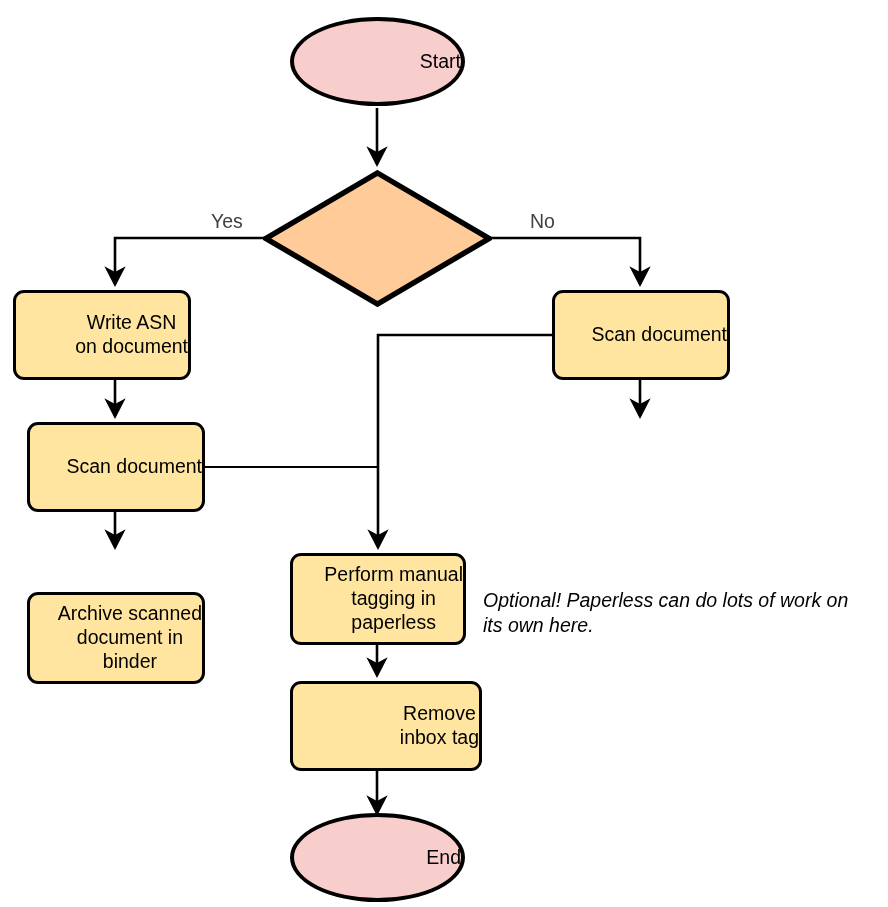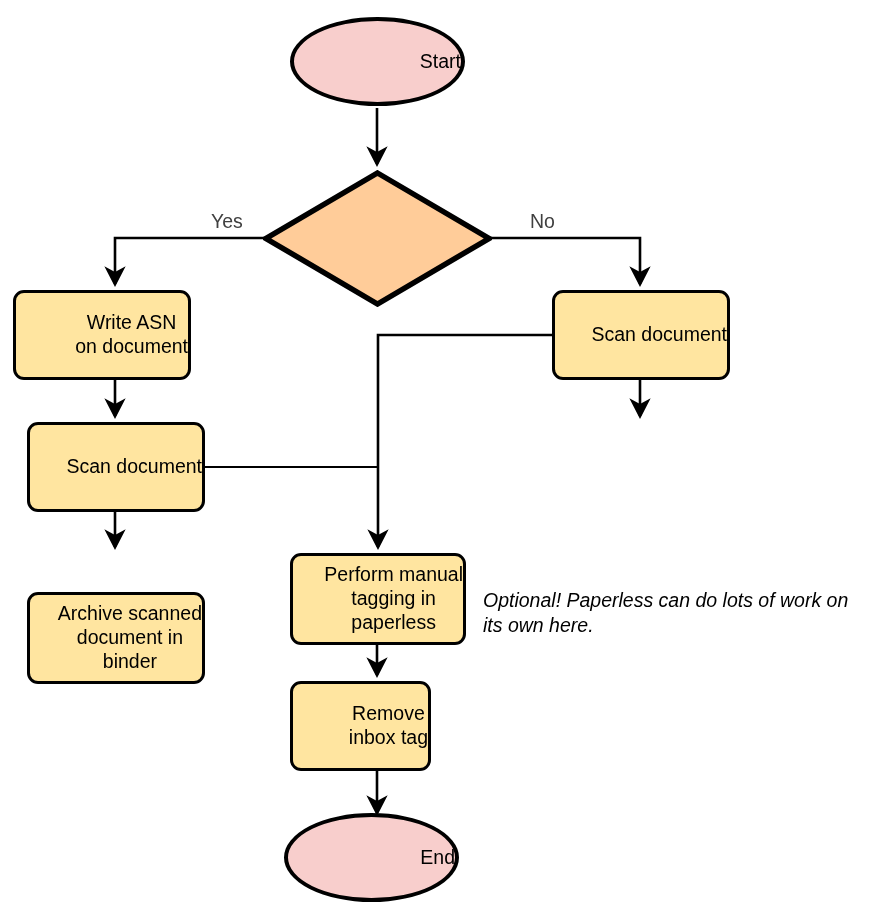--- a/index.html
+++ b/index.html
@@ -156,25 +156,25 @@
     <span>Scan document</span>
   </div>
 
 
   <div class="node node-process" style="left:290px; top:553px; width:176px; height:92px;">
     <span>Perform manual
 tagging in
 paperless</span>
   </div>
 
-  <div class="node node-process" style="left:290px; top:681px; width:141px; height:90px;">
+  <div class="node node-process" style="left:290px; top:681px; width:192px; height:90px;">
     <span>Remove
 inbox tag</span>
   </div>
 
-  <div class="node node-terminator" style="left:284px; top:813px; width:175px; height:89px;">
+  <div class="node node-terminator" style="left:290px; top:813px; width:175px; height:89px;">
     <span>End</span>
   </div>
 
   <div class="annotation" style="left:483px; top:588px; width:400px;">Optional! Paperless can do lots of work on
 its own here.</div>
 
 </div>
 
 </body></html>

